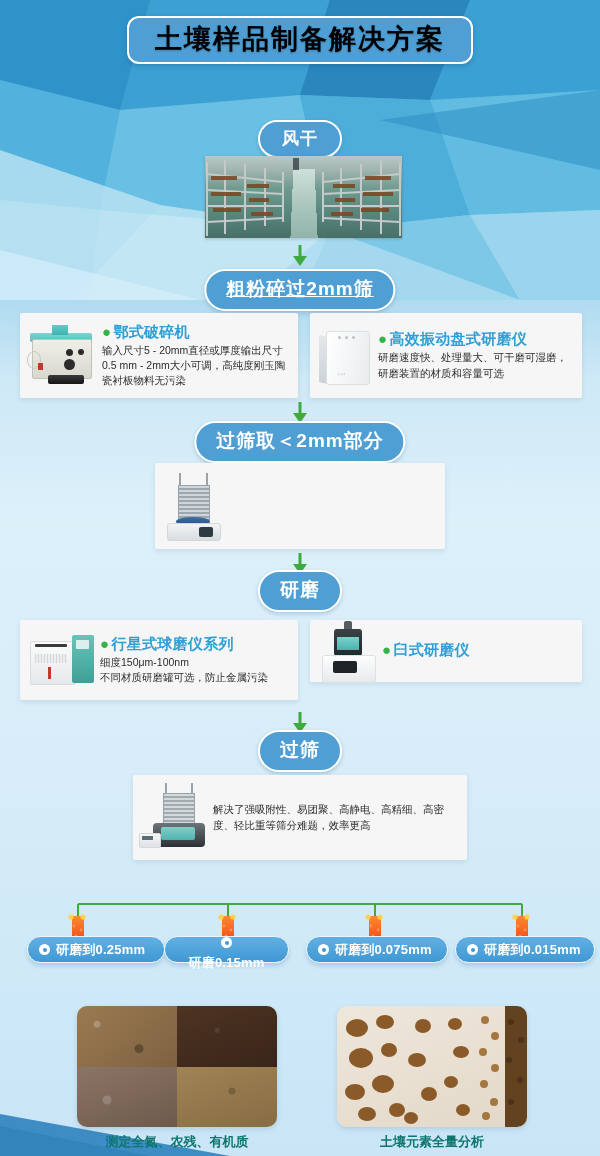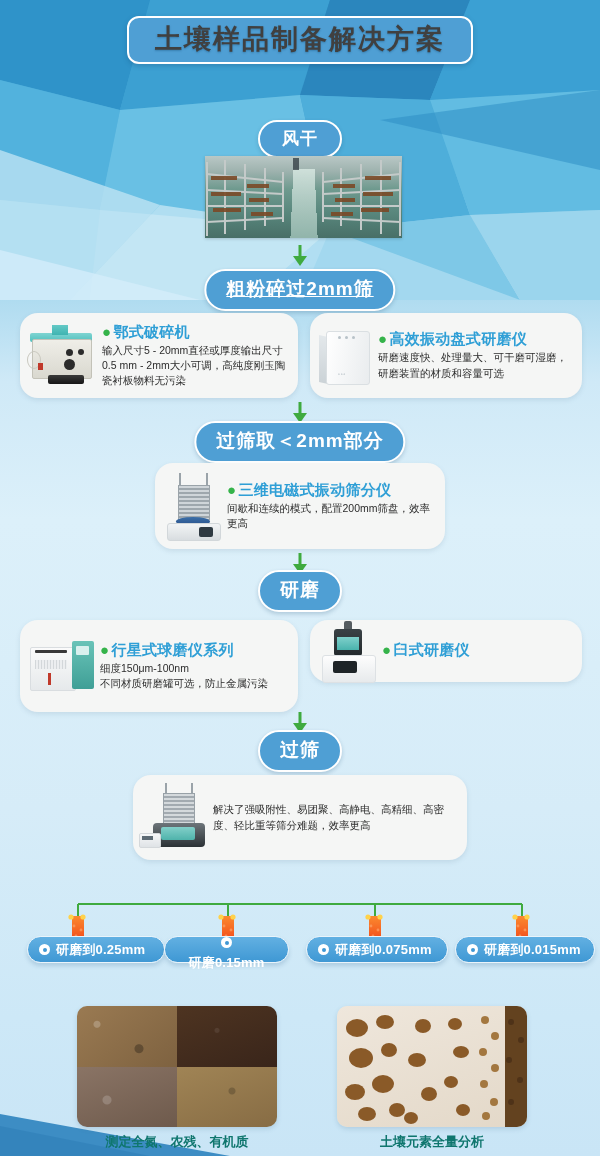--- a/index.html
+++ b/index.html
@@ -16,21 +16,21 @@
   .poly{position:absolute;top:0;left:0;width:600px;height:300px;}
   .bottomwedge{position:absolute;left:0;bottom:0;width:230px;height:70px;}
 
   
   .title-wrap{position:absolute;left:50%;top:16px;transform:translateX(-50%);}
   .title-box{
     background:#4f9fd4;border:2px solid #ffffff;border-radius:12px;
     padding:7px 26px 9px 26px;box-shadow:0 2px 5px rgba(20,70,110,.28);
   }
   .title-text{
-    color:#404040;font-size:27px;font-weight:bold;letter-spacing:2px;
+    color:#000000;font-size:27px;font-weight:bold;letter-spacing:2px;
     white-space:nowrap;line-height:1.05;
     text-shadow:0 1px 2px rgba(10,60,100,.35);
   }
 
   
   .step{
     position:absolute;left:50%;transform:translateX(-50%);
     background:#4f9fd4;border:2px solid #ffffff;border-radius:999px;
     color:#fff;font-size:17px;font-weight:bold;letter-spacing:1px;
     padding:5px 22px 6px 22px;white-space:nowrap;
@@ -47,21 +47,21 @@
   .rack-floor{position:absolute;inset:0;
     background:linear-gradient(180deg,#b9c8c6 0%,#9fb3af 18%,#6f9a8f 40%,#58867c 70%,#486f67 100%);}
   .rack-aisle{position:absolute;left:44%;top:8%;width:12%;height:92%;
     background:linear-gradient(180deg,#cfe0da,#8fb3a9);transform:perspective(90px) rotateX(18deg);}
 
   
   .garrow{position:absolute;left:50%;transform:translateX(-50%);width:16px;height:22px;}
 
   
   .card{
-    position:absolute;background:#f5f6f5;border-radius:18px;
+    position:absolute;background:#f5f6f5;border-radius:2px;
     box-shadow:0 2px 5px rgba(90,120,140,.16);
     display:flex;align-items:center;box-sizing:border-box;
   }
   .card .thumb{flex:0 0 auto;display:flex;align-items:center;justify-content:center;}
   .card .body{flex:1 1 auto;min-width:0;padding-right:8px;}
   .card-title{
     color:#2f9fd6;font-size:15px;font-weight:bold;letter-spacing:.3px;
     line-height:1.15;margin-bottom:3px;white-space:nowrap;
   }
   .card-title .dot{color:#35b34a;font-size:15px;margin-right:2px;}
@@ -301,34 +301,30 @@
     <div class="thumb">
       <div class="dev" style="width:66px;height:70px;margin-left:6px;">
         <div class="ss-rod" style="left:18px;"></div>
         <div class="ss-rod" style="left:45px;"></div>
         <div class="ss-stack"></div>
         <div class="ss-ring"></div>
         <div class="ss-base"></div>
         <div class="ss-panel"></div>
       </div>
     </div>
-    <div class="body">
-      <div class="card-title"><span class="dot">●</span><span>三维电磁式振动筛分仪</span></div>
-      <div class="card-desc">间歇和连续的模式，配置200mm筛盘，效率更高</div>
-    </div>
   </div>
 
   <svg class="garrow" style="top:553px;" viewBox="0 0 16 22">
     <path d="M8,0 L8,13" stroke="#3faa3f" stroke-width="3" fill="none"></path>
     <path d="M1,11 L8,21 L15,11 Z" fill="#3faa3f"></path>
   </svg>
 
   <div class="step big" style="top:570px;">研磨</div>
 
-  <div class="card" style="left:20px;top:620px;width:278px;height:92px;">
+  <div class="card" style="left:20px;top:620px;width:278px;height:80px;">
     <div class="thumb">
       <div class="dev" style="width:74px;height:66px;margin-left:6px;">
         <div class="pb-left"></div>
           <div class="pb-bar"></div>
           <div class="pb-vent"></div>
         <div class="pb-red"></div>
           <div class="pb-right"></div>
           <div class="pb-screen"></div>
       </div>
     </div>

